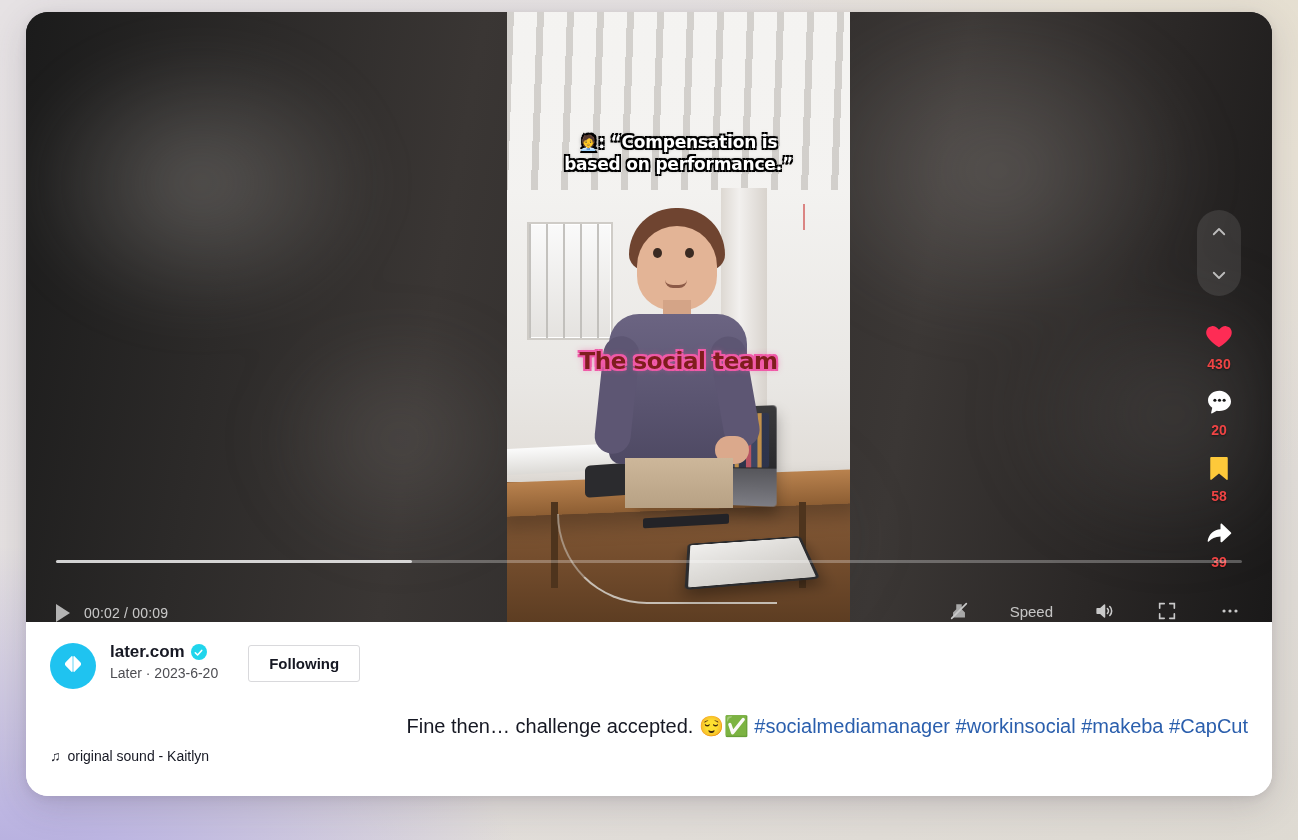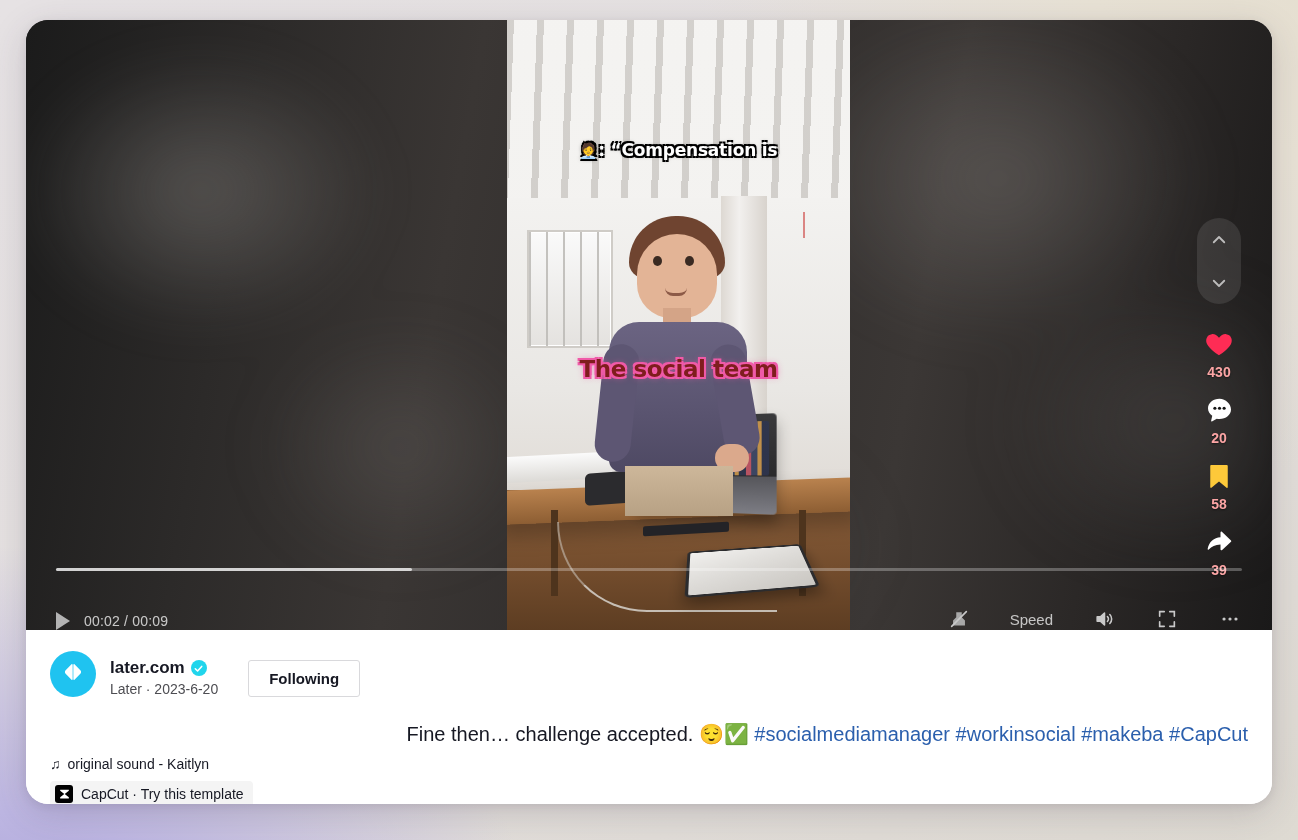--- a/index.html
+++ b/index.html
@@ -16,21 +16,21 @@
       radial-gradient(ellipse 900px 700px at 0% 115%, #a79fd6 0%, #bdb6e2 22%, rgba(200,196,228,0) 60%),
       radial-gradient(ellipse 1100px 900px at 108% -12%, #e3dccd 0%, #e8e2d5 30%, rgba(232,226,213,0) 65%),
       linear-gradient(150deg, #e6e2e4 0%, #e5e1e0 45%, #dedad2 100%);
     position: relative;
   }
 
   
   .card {
     position: absolute;
     left: 26px;
-    top: 20px;
+    top: 12px;
     width: 1246px;
     height: 784px;
     background: #ffffff;
     border-radius: 22px;
     box-shadow: 0 10px 36px rgba(60,50,70,0.18), 0 2px 8px rgba(60,50,70,0.10);
     overflow: hidden;
     display: flex;
     flex-direction: column;
   }
 
@@ -257,21 +257,21 @@
     justify-content: space-around;
     margin-bottom: 24px;
   }
   .nav-pill .chev { width: 18px; height: 18px; opacity: .75; }
   .nav-pill .chev svg { display:block; }
 
   .act { display: flex; flex-direction: column; align-items: center; margin-bottom: 14px; }
   .act .glyph { height: 32px; display:flex; align-items:center; justify-content:center; }
   .act .count {
     margin-top: 4px;
-    color: #fca5a5;
+    color: #ef4444;
     font-size: 14px;
     font-weight: 700;
     text-shadow: 0 1px 2px rgba(0,0,0,.5);
     font-family: "Liberation Sans", sans-serif;
   }
 
   
   .progress-wrap {
     position: absolute;
     left: 0; right: 0;
@@ -330,21 +330,21 @@
     border-bottom: 9px solid transparent;
     cursor: pointer;
   }
 
   
   .meta {
     flex: 1;
     background: #fff;
     padding: 18px 24px 0 24px;
   }
-  .author-row { display: flex; align-items: flex-end; gap: 14px; }
+  .author-row { display: flex; align-items: flex-start; gap: 14px; }
   .avatar {
     width: 46px; height: 46px; border-radius: 50%;
     background: #1fc3f0;
     display: flex; align-items: center; justify-content: center;
     flex: none;
     margin-top: 3px;
   }
   .author-info { display: flex; flex-direction: column; padding-top: 2px; }
   .author-name-line { display: flex; align-items: center; gap: 6px; }
   .author-name {
@@ -447,20 +447,21 @@
         <div class="neck"></div>
         <div class="sweater"></div>
         <div class="armL"></div>
         <div class="armR"></div>
         <div class="handR"></div>
         <div class="pants"></div>
       </div>
 
       <div class="vid-caption">
         <span class="emoji">🧑‍💼</span><span>: “Compensation is</span><br>
+        <span>based on performance.”</span>
       </div>
 
       <div class="vid-overlay-pink">The social team</div>
     </div>
 
     <div class="rail">
 
       <div class="nav-pill">
         <div class="chev">
           <svg width="18" height="18" viewBox="0 0 24 24" fill="none" stroke="#e9e9e9" stroke-width="2.4" stroke-linecap="round" stroke-linejoin="round">
@@ -594,24 +595,16 @@
       <span class="tag">#workinsocial</span>
       <span class="tag">#makeba</span>
       <span class="tag">#CapCut</span>
     </div>
 
     <div class="sound-row">
       <span class="note-icon">♫</span>
       <span>original sound - Kaitlyn</span>
     </div>
 
-    <div class="capcut-row">
-      <span class="capcut-logo">
-        <svg width="13" height="13" viewBox="0 0 24 24">
-          <path fill="#ffffff" d="M4 3h16v2.2l-7.6 6 7.6 6V19.5H4V17.3l7.6-6L4 5.2z"></path>
-        </svg>
-      </span>
-      <span>CapCut · Try this template</span>
-    </div>
 
   </div>
 
 </div>
 
 </body></html>

